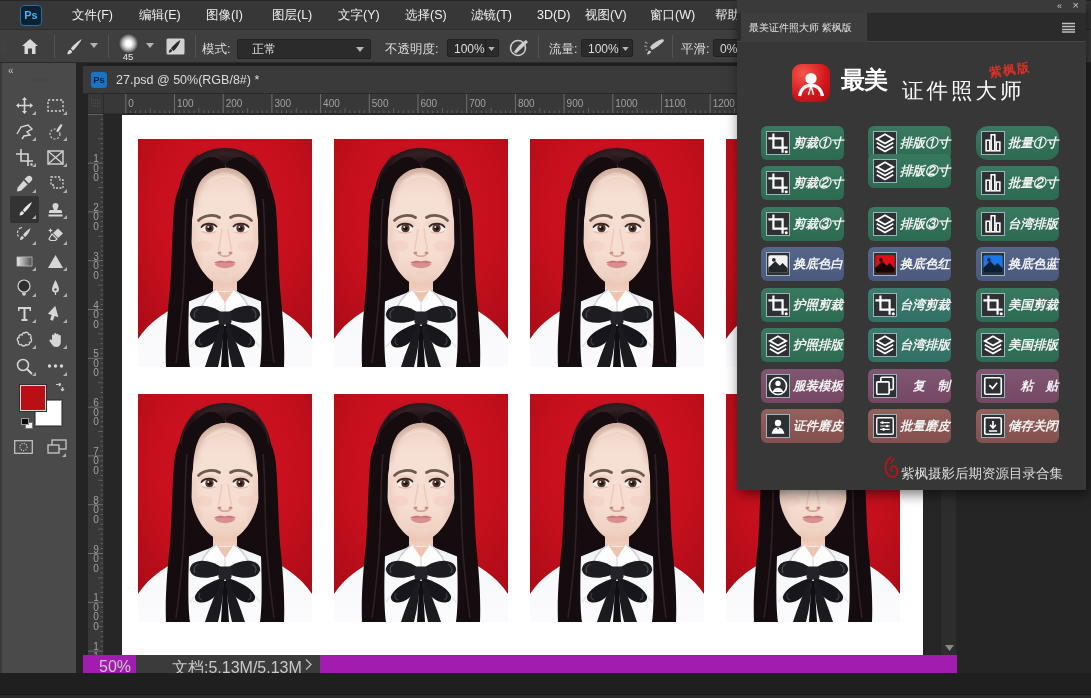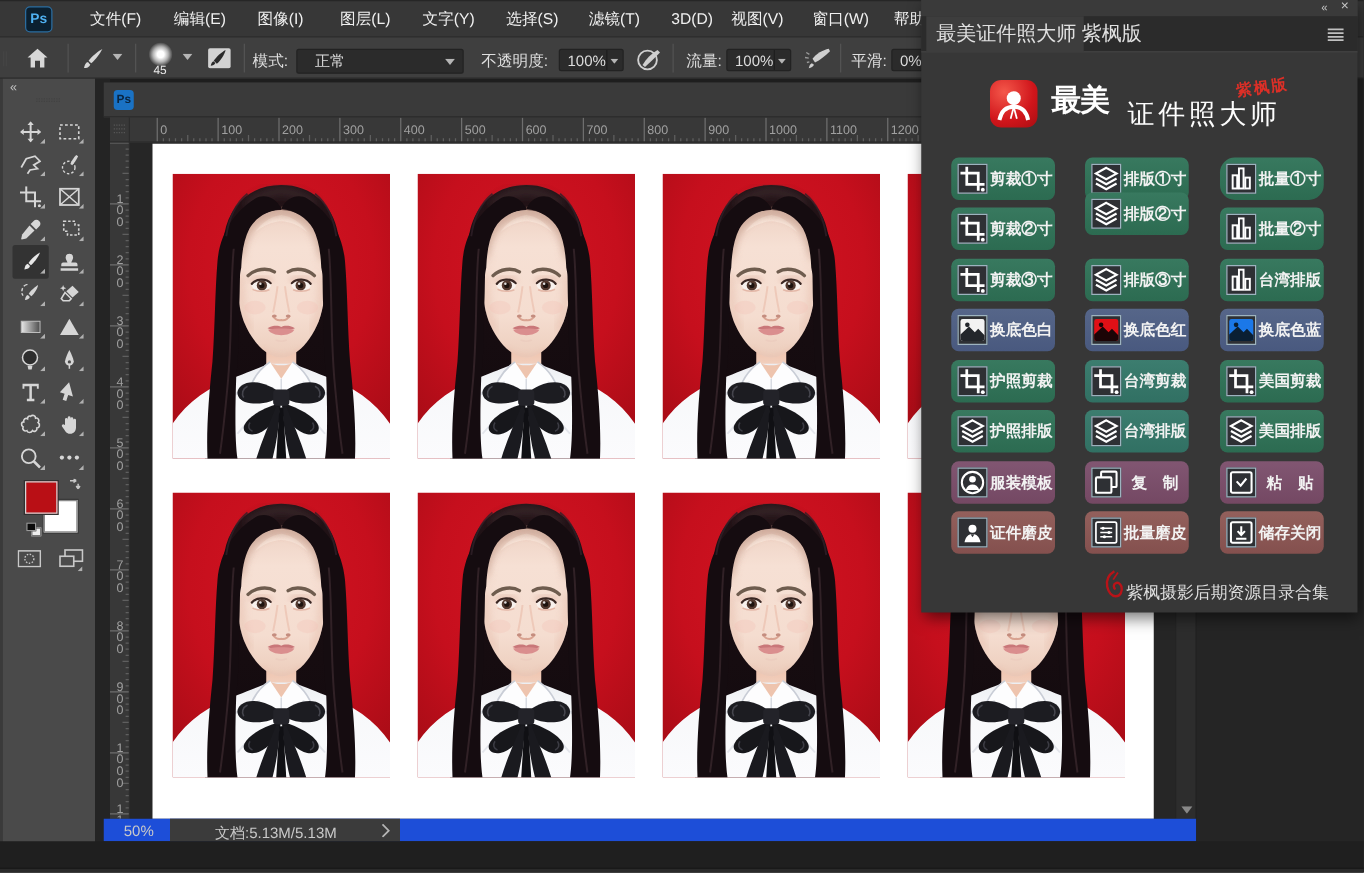--- a/index.html
+++ b/index.html
@@ -31,50 +31,50 @@
     border-bottom:1px solid #2c2c2c; overflow:hidden; }
   #vruler { position:absolute; left:88px; top:94px; width:16px; height:561px; background:#383838;
     border-right:1px solid #2c2c2c; overflow:hidden; }
   #rcorner { position:absolute; left:88px; top:94px; width:16px; height:20px; background:#383838;
     border-right:1px solid #2c2c2c; border-bottom:1px solid #2c2c2c; }
   #pasteboard { position:absolute; left:104px; top:114px; width:836px; height:541px; background:#262626; }
   #canvas { position:absolute; left:122px; top:115px; width:801px; height:540px; background:#ffffff; }
   .photo { position:absolute; width:174px; height:228px; }
   #vscroll { position:absolute; left:940px; top:94px; width:16px; height:561px; background:#2d2d2d;
     border-left:1px solid #242424; }
-  #statusbar { position:absolute; left:83px; top:655px; width:874px; height:18px; background:#1d4ed8;
-    color:#c9c9c9; font-size:12px; }
+  #statusbar { position:absolute; left:83px; top:655px; width:874px; height:18px; background:#a21caf;
+    color:#c9c9c9; font-size:16px; }
   #statusbar .well { position:absolute; left:53px; top:0; width:184px; height:18px; background:#3b3b3b; }
   #appbottom { position:absolute; left:0; top:673px; width:1091px; height:25px; background:#1f1f1f; }
   #appbottom .edge { position:absolute; left:0; bottom:0; width:1091px; height:4px; background:#2a2a2a; border-top:1px solid #151515; }
   #rightvoid { position:absolute; left:957px; top:63px; width:134px; height:615px; background:#252525; }
   #panel { position:absolute; left:737px; top:0; width:349px; height:490px; background:#373737;
     box-shadow:2px 4px 12px rgba(0,0,0,.55); }
   #paneltop { position:absolute; left:0; top:0; width:349px; height:13px; background:#3a3a3a; }
   #paneltop .pt { position:absolute; top:1px; color:#c7c7c7; font-size:9px; }
   #paneltabs { position:absolute; left:0; top:13px; width:349px; height:29px; background:#2b2b2b;
     border-bottom:1px solid #474747; }
   #paneltabs .tab { position:absolute; left:4px; top:0; width:126px; height:29px; background:#3d3d3d;
-    color:#e0e0e0; font-size:16px; line-height:29px; padding-left:8px; white-space:nowrap; }
+    color:#e0e0e0; font-size:10px; line-height:29px; padding-left:8px; white-space:nowrap; }
   #pmenu { position:absolute; right:11px; top:22px; width:13px; height:11px; }
   #logo { position:absolute; left:55px; top:64px; width:38px; height:38px; border-radius:9px;
     background:radial-gradient(circle at 30% 25%, #f4574a, #d0151b 60%, #a80e12); }
   #zm { position:absolute; left:104px; top:64px; color:#ffffff; white-space:nowrap;
     font-size:24px; font-weight:bold; letter-spacing:-1px; }
   #zjz { position:absolute; left:165px; top:76px; color:#fdfdfd; font-size:21.5px; letter-spacing:3px; white-space:nowrap; }
   #zfb { position:absolute; left:252px; top:62px; color:#dd2f27; font-size:12.5px; font-weight:bold;
     transform:rotate(-8deg); letter-spacing:1.5px; }
   #pfoot { position:absolute; left:164px; top:465px; color:#dedede; font-size:13.5px; white-space:nowrap; }
   #pficon { position:absolute; left:145px; top:456px; width:19px; height:23px; }
   .btn { position:absolute; width:83px; height:34px; border-radius:6px; color:#f2f2f2;
     font-size:12.5px; font-weight:bold; }
   .btn .ic { position:absolute; left:5px; top:5px; width:24px; height:24px; background:#2e3034;
     border:1px solid #9db3bf; }
   .btn .tx { position:absolute; left:30px; top:0; width:52px; height:34px; line-height:34px;
-    text-align:center; white-space:nowrap; }
+    text-align:right; white-space:nowrap;font-style:italic; }
   .g1 { background:linear-gradient(#38795f, #2c6b51); }
   .g2 { background:linear-gradient(#3c7d6f, #317063);padding-left:32px; }
   .bl { background:linear-gradient(#566689, #49597f); }
   .pl { background:linear-gradient(#815672, #744863); }
   .br { background:linear-gradient(#93605c, #84504e); }
 </style>
 </head>
 <body>
 <div id="app">
   <div id="menubar">
@@ -335,20 +335,21 @@
         <rect x="1" y="6" width="11" height="8" fill="#4c4c4c" stroke="#c9c9c9" stroke-width="1.3"></rect>
       </svg>
       <svg style="position:absolute;left:60px;top:390px" width="4" height="4" viewBox="0 0 4 4">
         <path d="M4 0 L4 4 L0 4 Z" fill="#b0b0b0"></path>
       </svg>
     </div>
   <div id="docwin"></div>
   <div id="docgap"></div>
   <div id="tabstrip">
     <div class="psico">Ps</div>
+    <div class="tname">27.psd @ 50%(RGB/8#) *</div>
   </div>
   <div id="pasteboard"></div>
   <div id="canvas">
       <svg width="0" height="0" style="position:absolute">
 <defs>
 <radialGradient id="rbg" cx="50%" cy="32%" r="85%">
   <stop offset="0" stop-color="#d21422"></stop>
   <stop offset="0.5" stop-color="#c60f1d"></stop>
   <stop offset="1" stop-color="#a00b14"></stop>
 </radialGradient>

